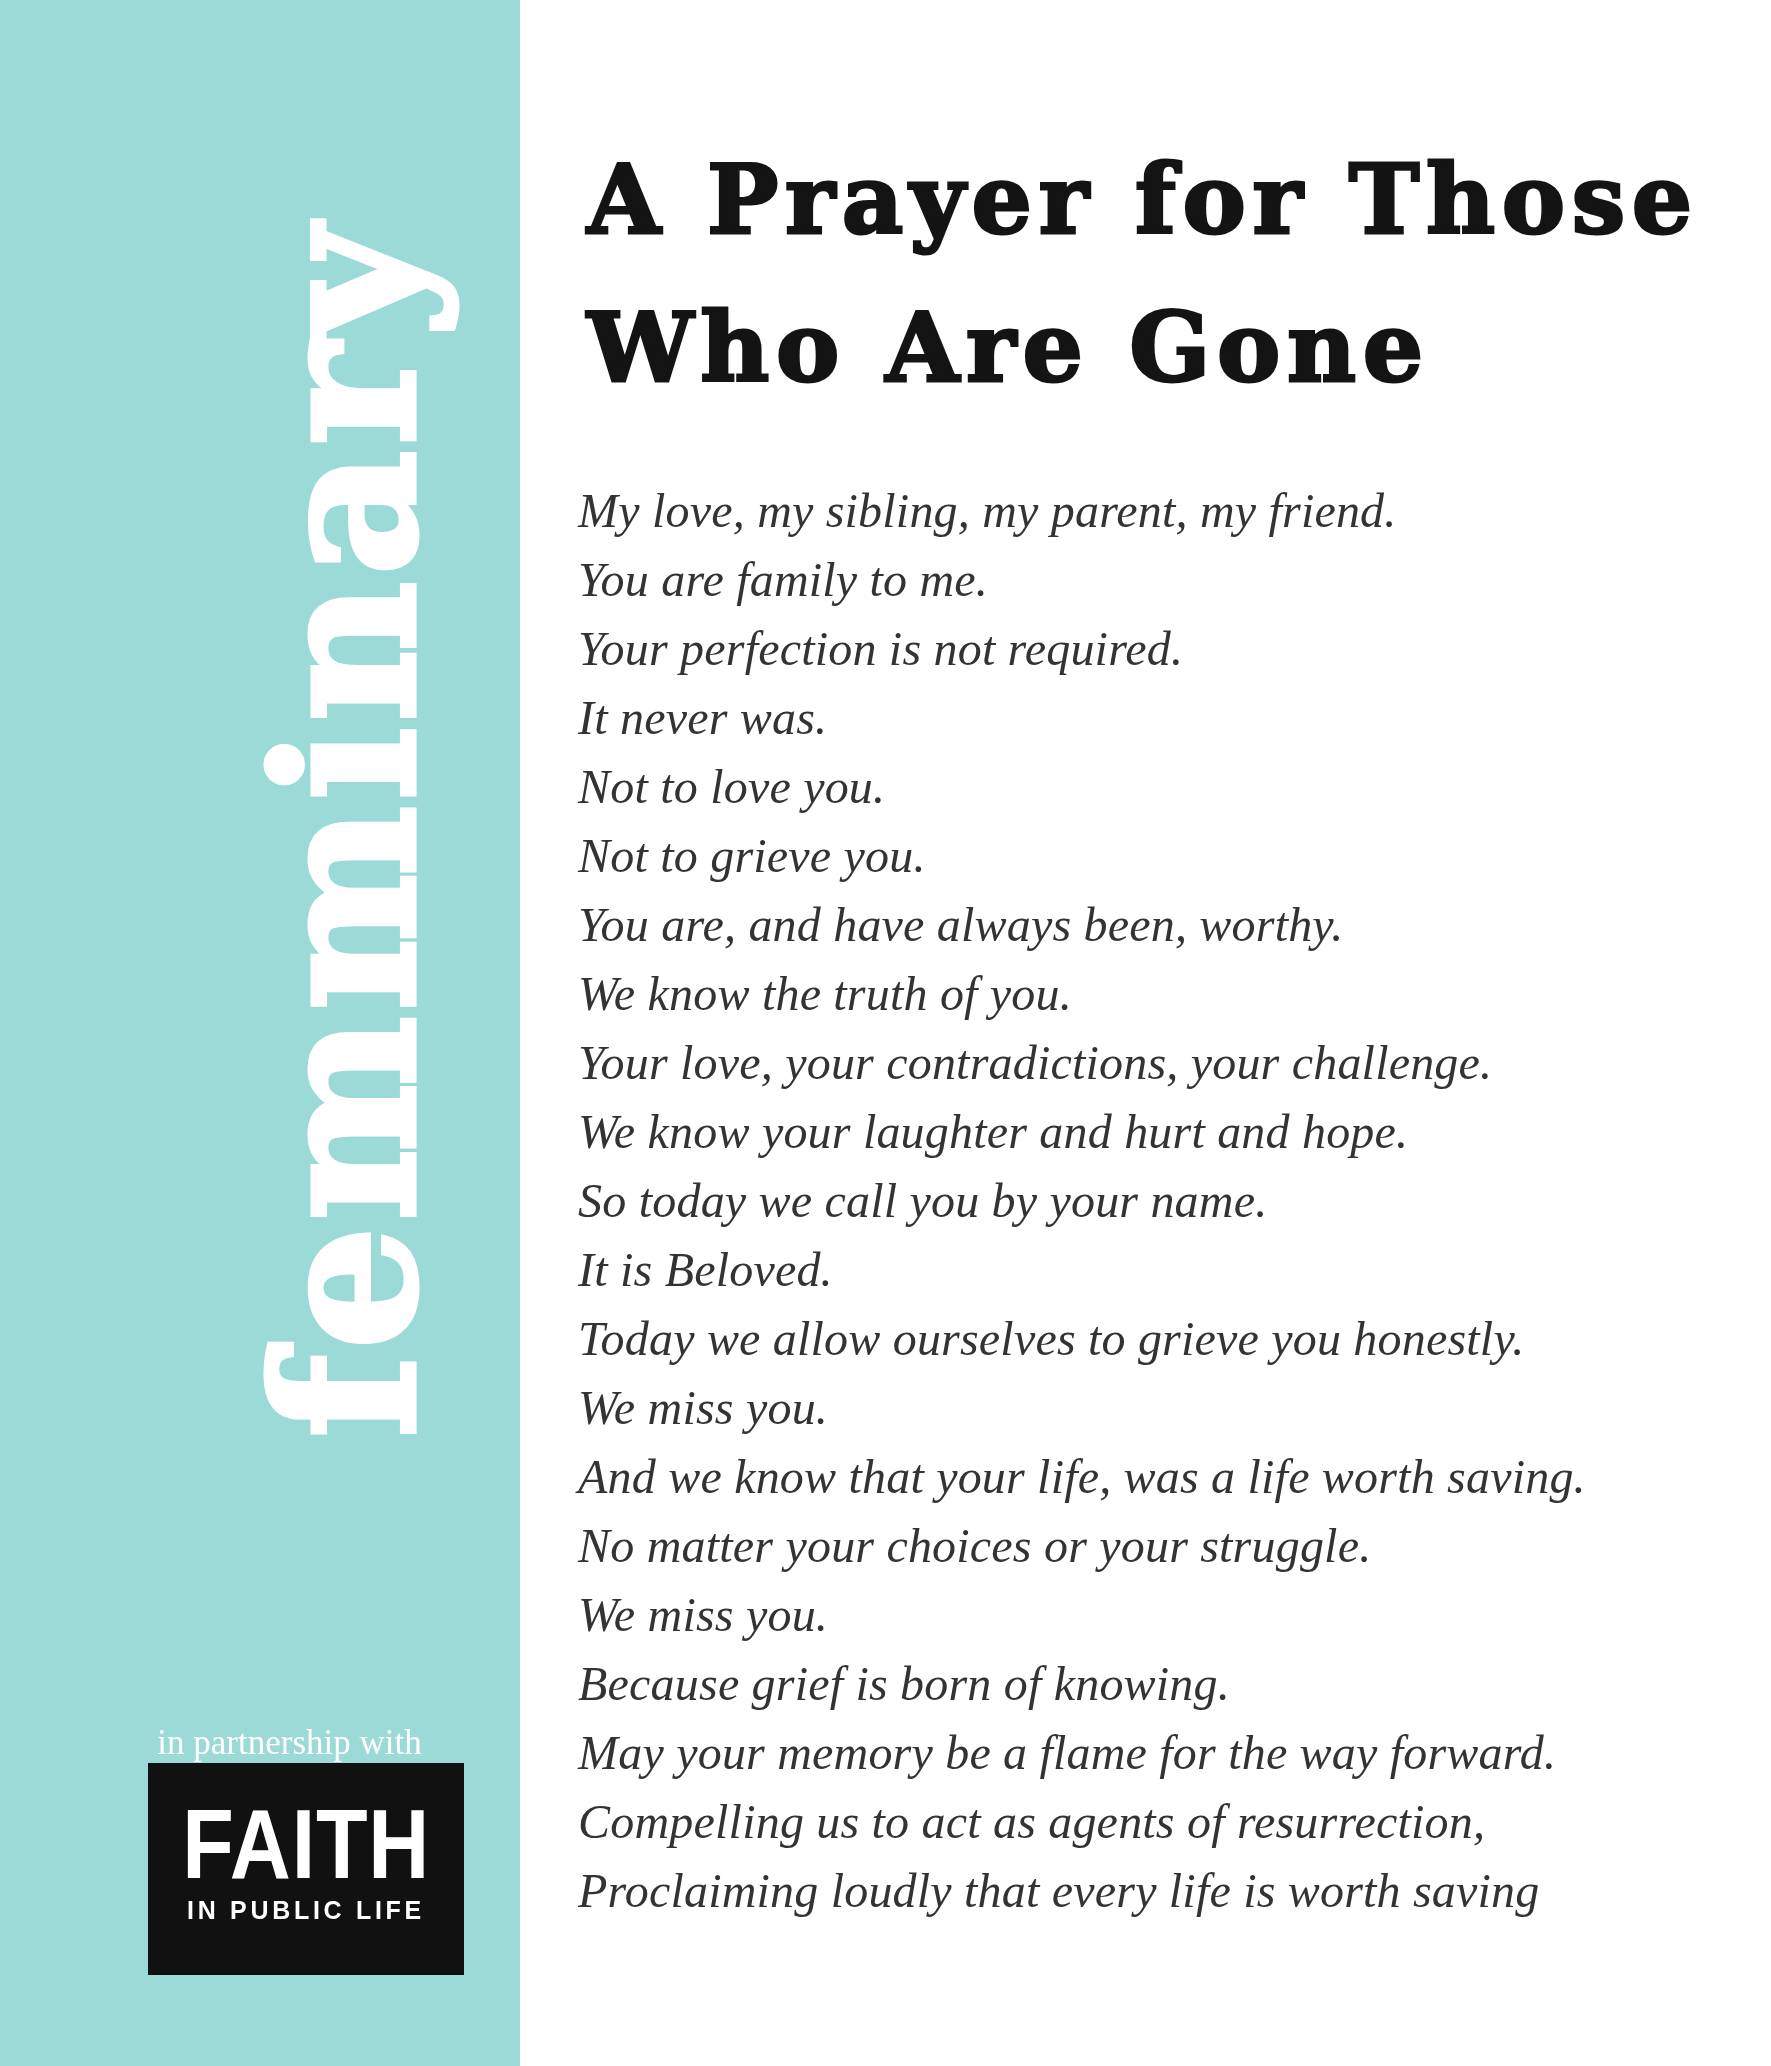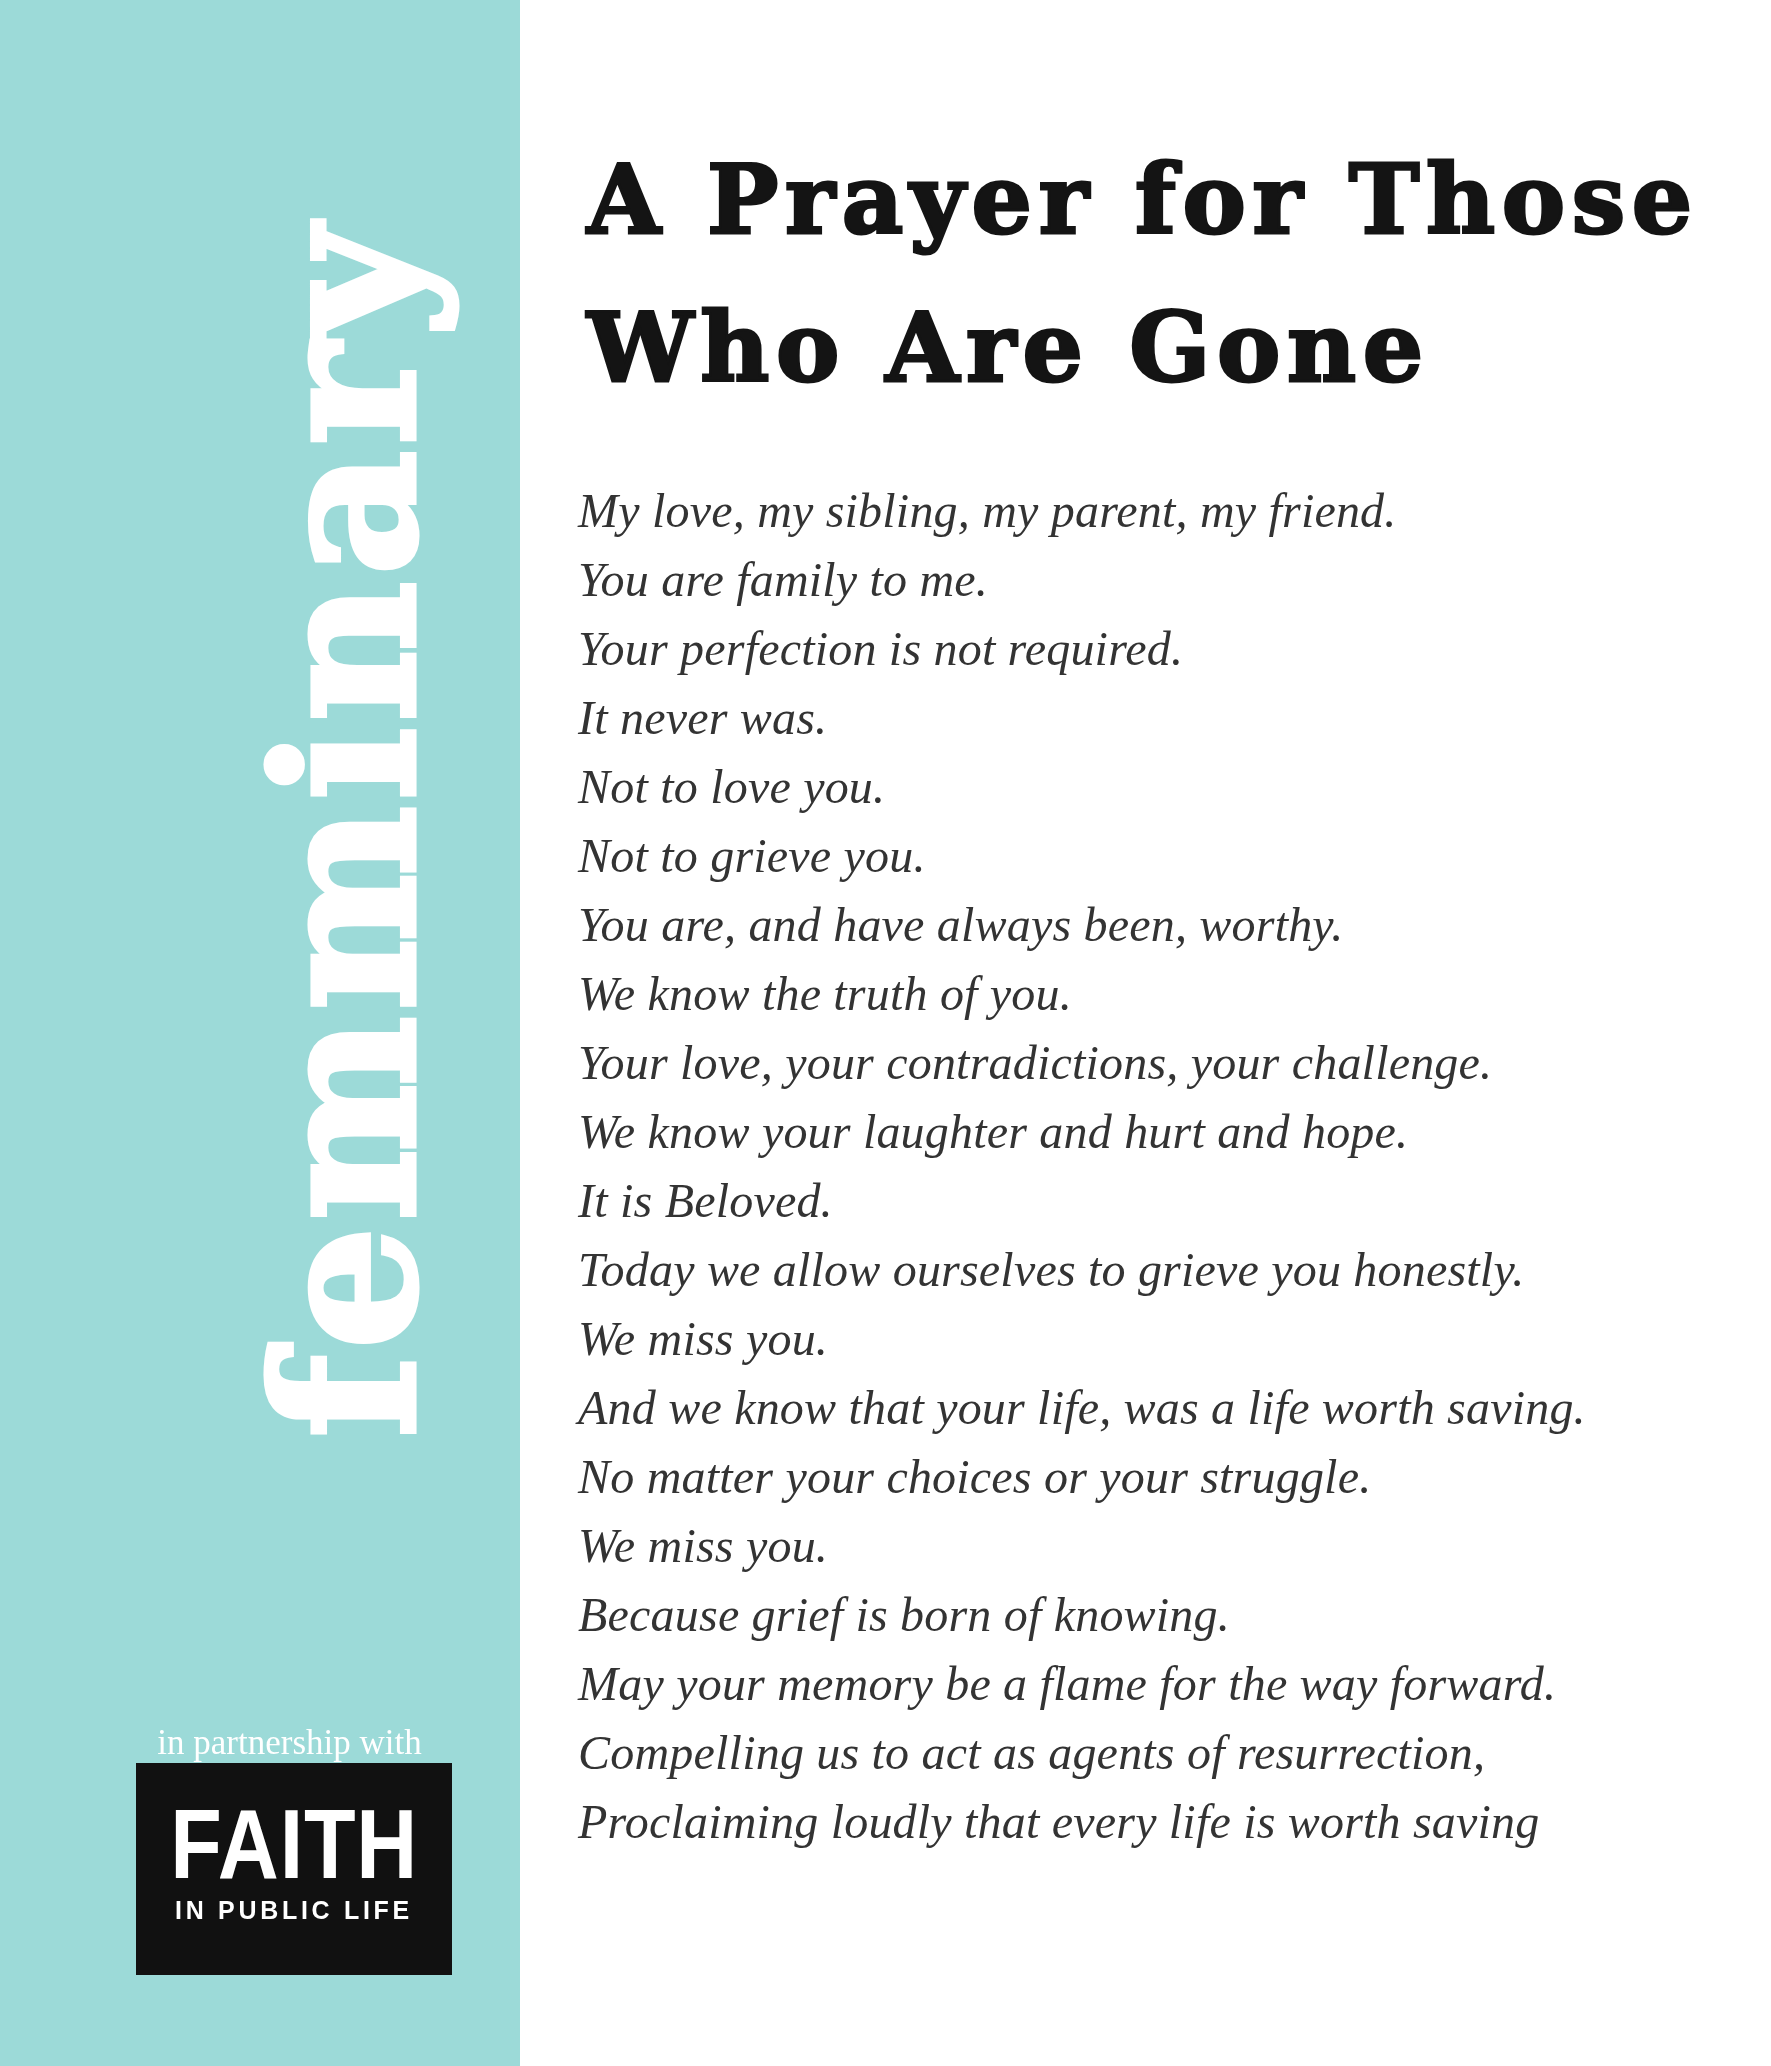--- a/index.html
+++ b/index.html
@@ -27,21 +27,21 @@
     color:#ffffff;
     -webkit-text-stroke:5px #ffffff;
     white-space:nowrap;
   }
   .partnership{
     position:absolute;left:120px;top:1722px;width:339px;
     text-align:center;
     font-size:35px;line-height:41px;color:#ffffff;
   }
   .fipl-box{
-    position:absolute;left:136px;top:1763px;width:316px;height:212px;
+    position:absolute;left:148px;top:1763px;width:316px;height:212px;
     background:#111111;
     display:flex;flex-direction:column;align-items:center;justify-content:center;
     gap:11.6px;
     padding-bottom:12.4px;box-sizing:border-box;
   }
   .fipl-main{
     font-family:"Liberation Sans",sans-serif;
     font-weight:700;font-size:88px;line-height:83px;
     letter-spacing:0.8px;color:#ffffff;
     transform:scale(0.96,1.12);
@@ -99,20 +99,21 @@
       <div class="prayer-line">My love, my sibling, my parent, my friend.</div>
         <div class="prayer-line">You are family to me.</div>
         <div class="prayer-line">Your perfection is not required.</div>
         <div class="prayer-line">It never was.</div>
         <div class="prayer-line">Not to love you.</div>
         <div class="prayer-line">Not to grieve you.</div>
         <div class="prayer-line">You are, and have always been, worthy.</div>
         <div class="prayer-line">We know the truth of you.</div>
         <div class="prayer-line">Your love, your contradictions, your challenge.</div>
         <div class="prayer-line">We know your laughter and hurt and hope.</div>
+        <div class="prayer-line">So today we call you by your name.</div>
         <div class="prayer-line">It is Beloved.</div>
         <div class="prayer-line">Today we allow ourselves to grieve you honestly.</div>
         <div class="prayer-line">We miss you.</div>
         <div class="prayer-line">And we know that your life, was a life worth saving.</div>
         <div class="prayer-line">No matter your choices or your struggle.</div>
         <div class="prayer-line">We miss you.</div>
         <div class="prayer-line">Because grief is born of knowing.</div>
         <div class="prayer-line">May your memory be a flame for the way forward.</div>
         <div class="prayer-line">Compelling us to act as agents of resurrection,</div>
         <div class="prayer-line">Proclaiming loudly that every life is worth saving</div>

